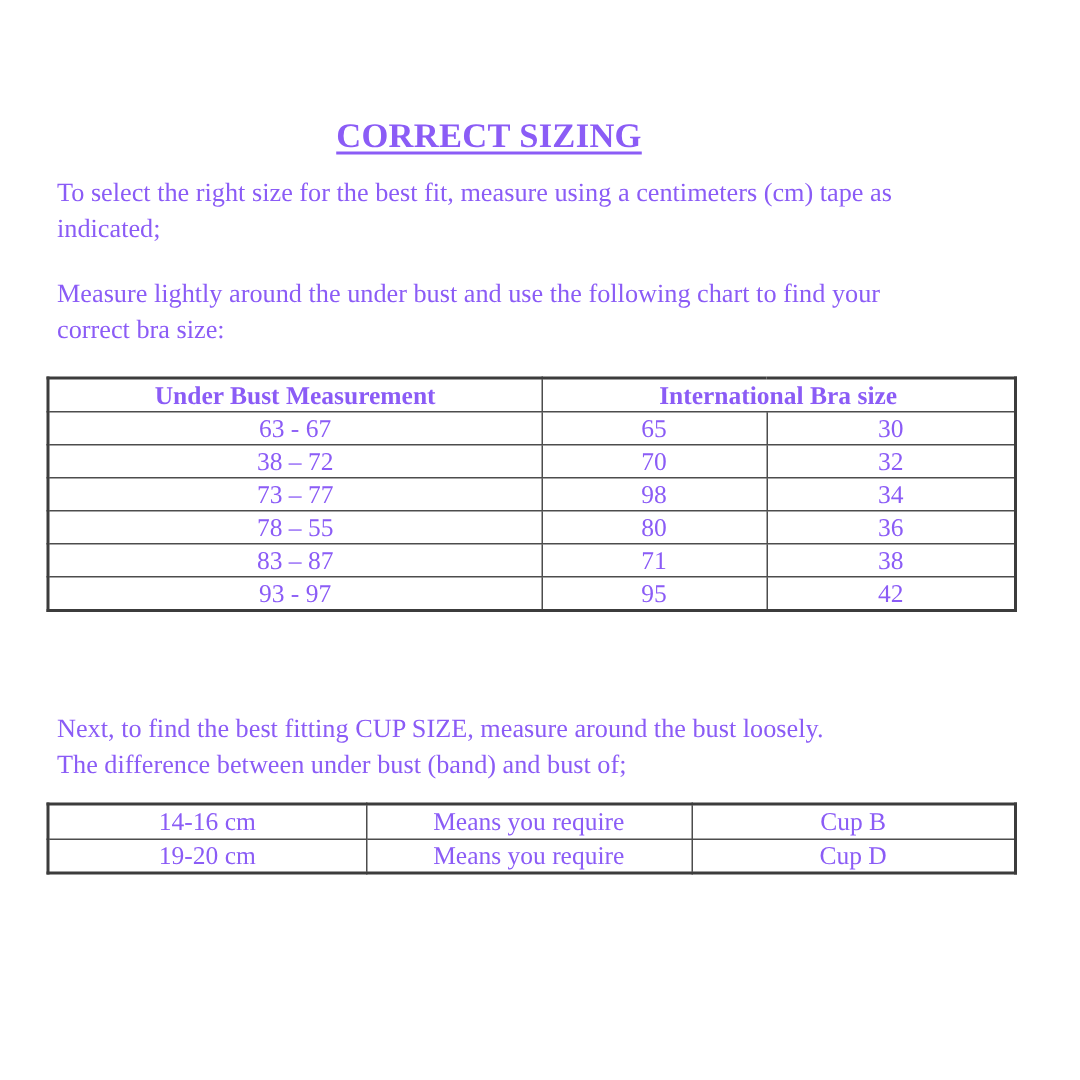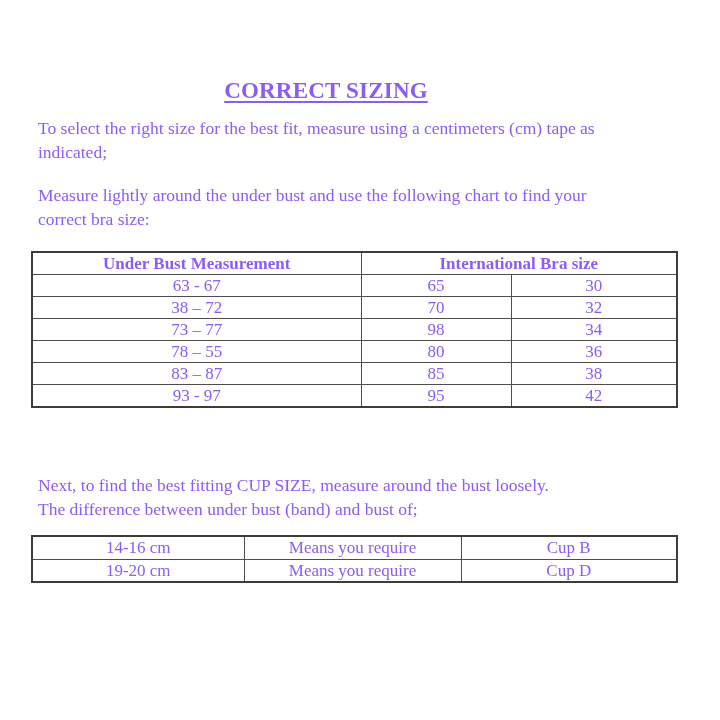--- a/index.html
+++ b/index.html
@@ -107,21 +107,21 @@
         <td>98</td>
         <td>34</td>
       </tr>
       <tr>
         <td>78 – 55</td>
         <td>80</td>
         <td>36</td>
       </tr>
       <tr>
         <td>83 – 87</td>
-        <td>85</td>
+        <td>71</td>
         <td>38</td>
       </tr>
       <tr>
         <td>93 - 97</td>
         <td>95</td>
         <td>42</td>
       </tr>
     </tbody>
   </table>
 

